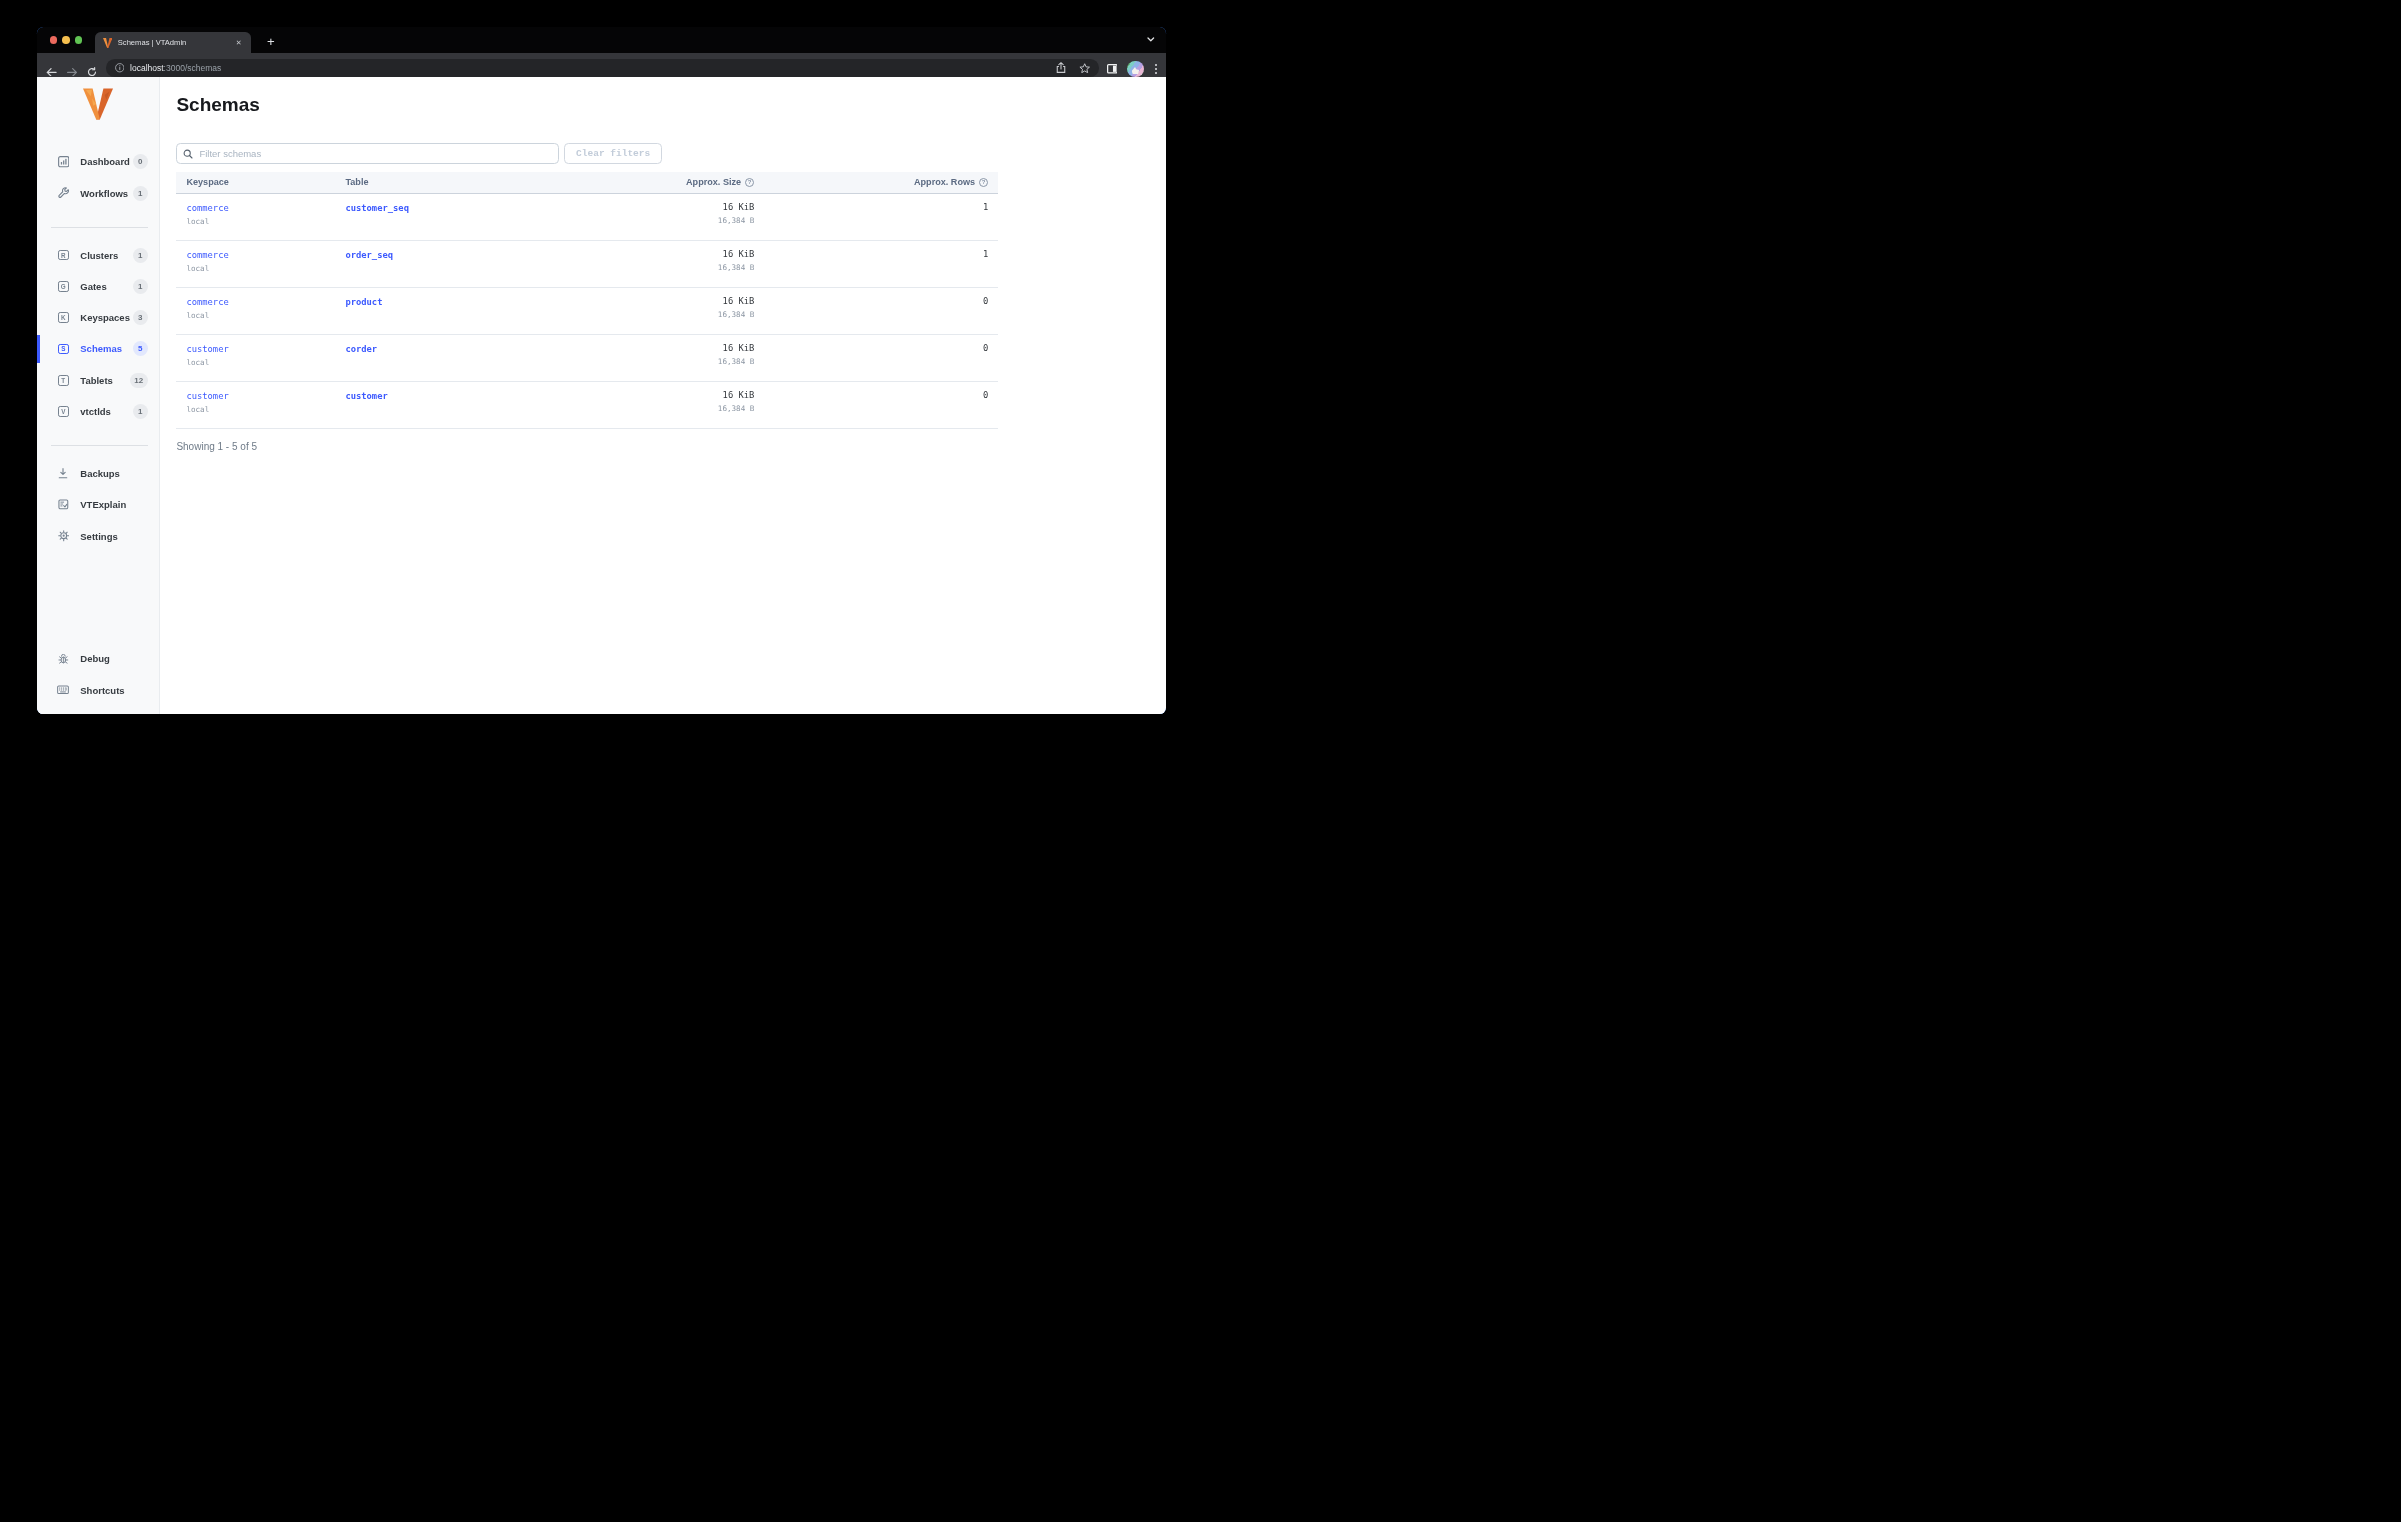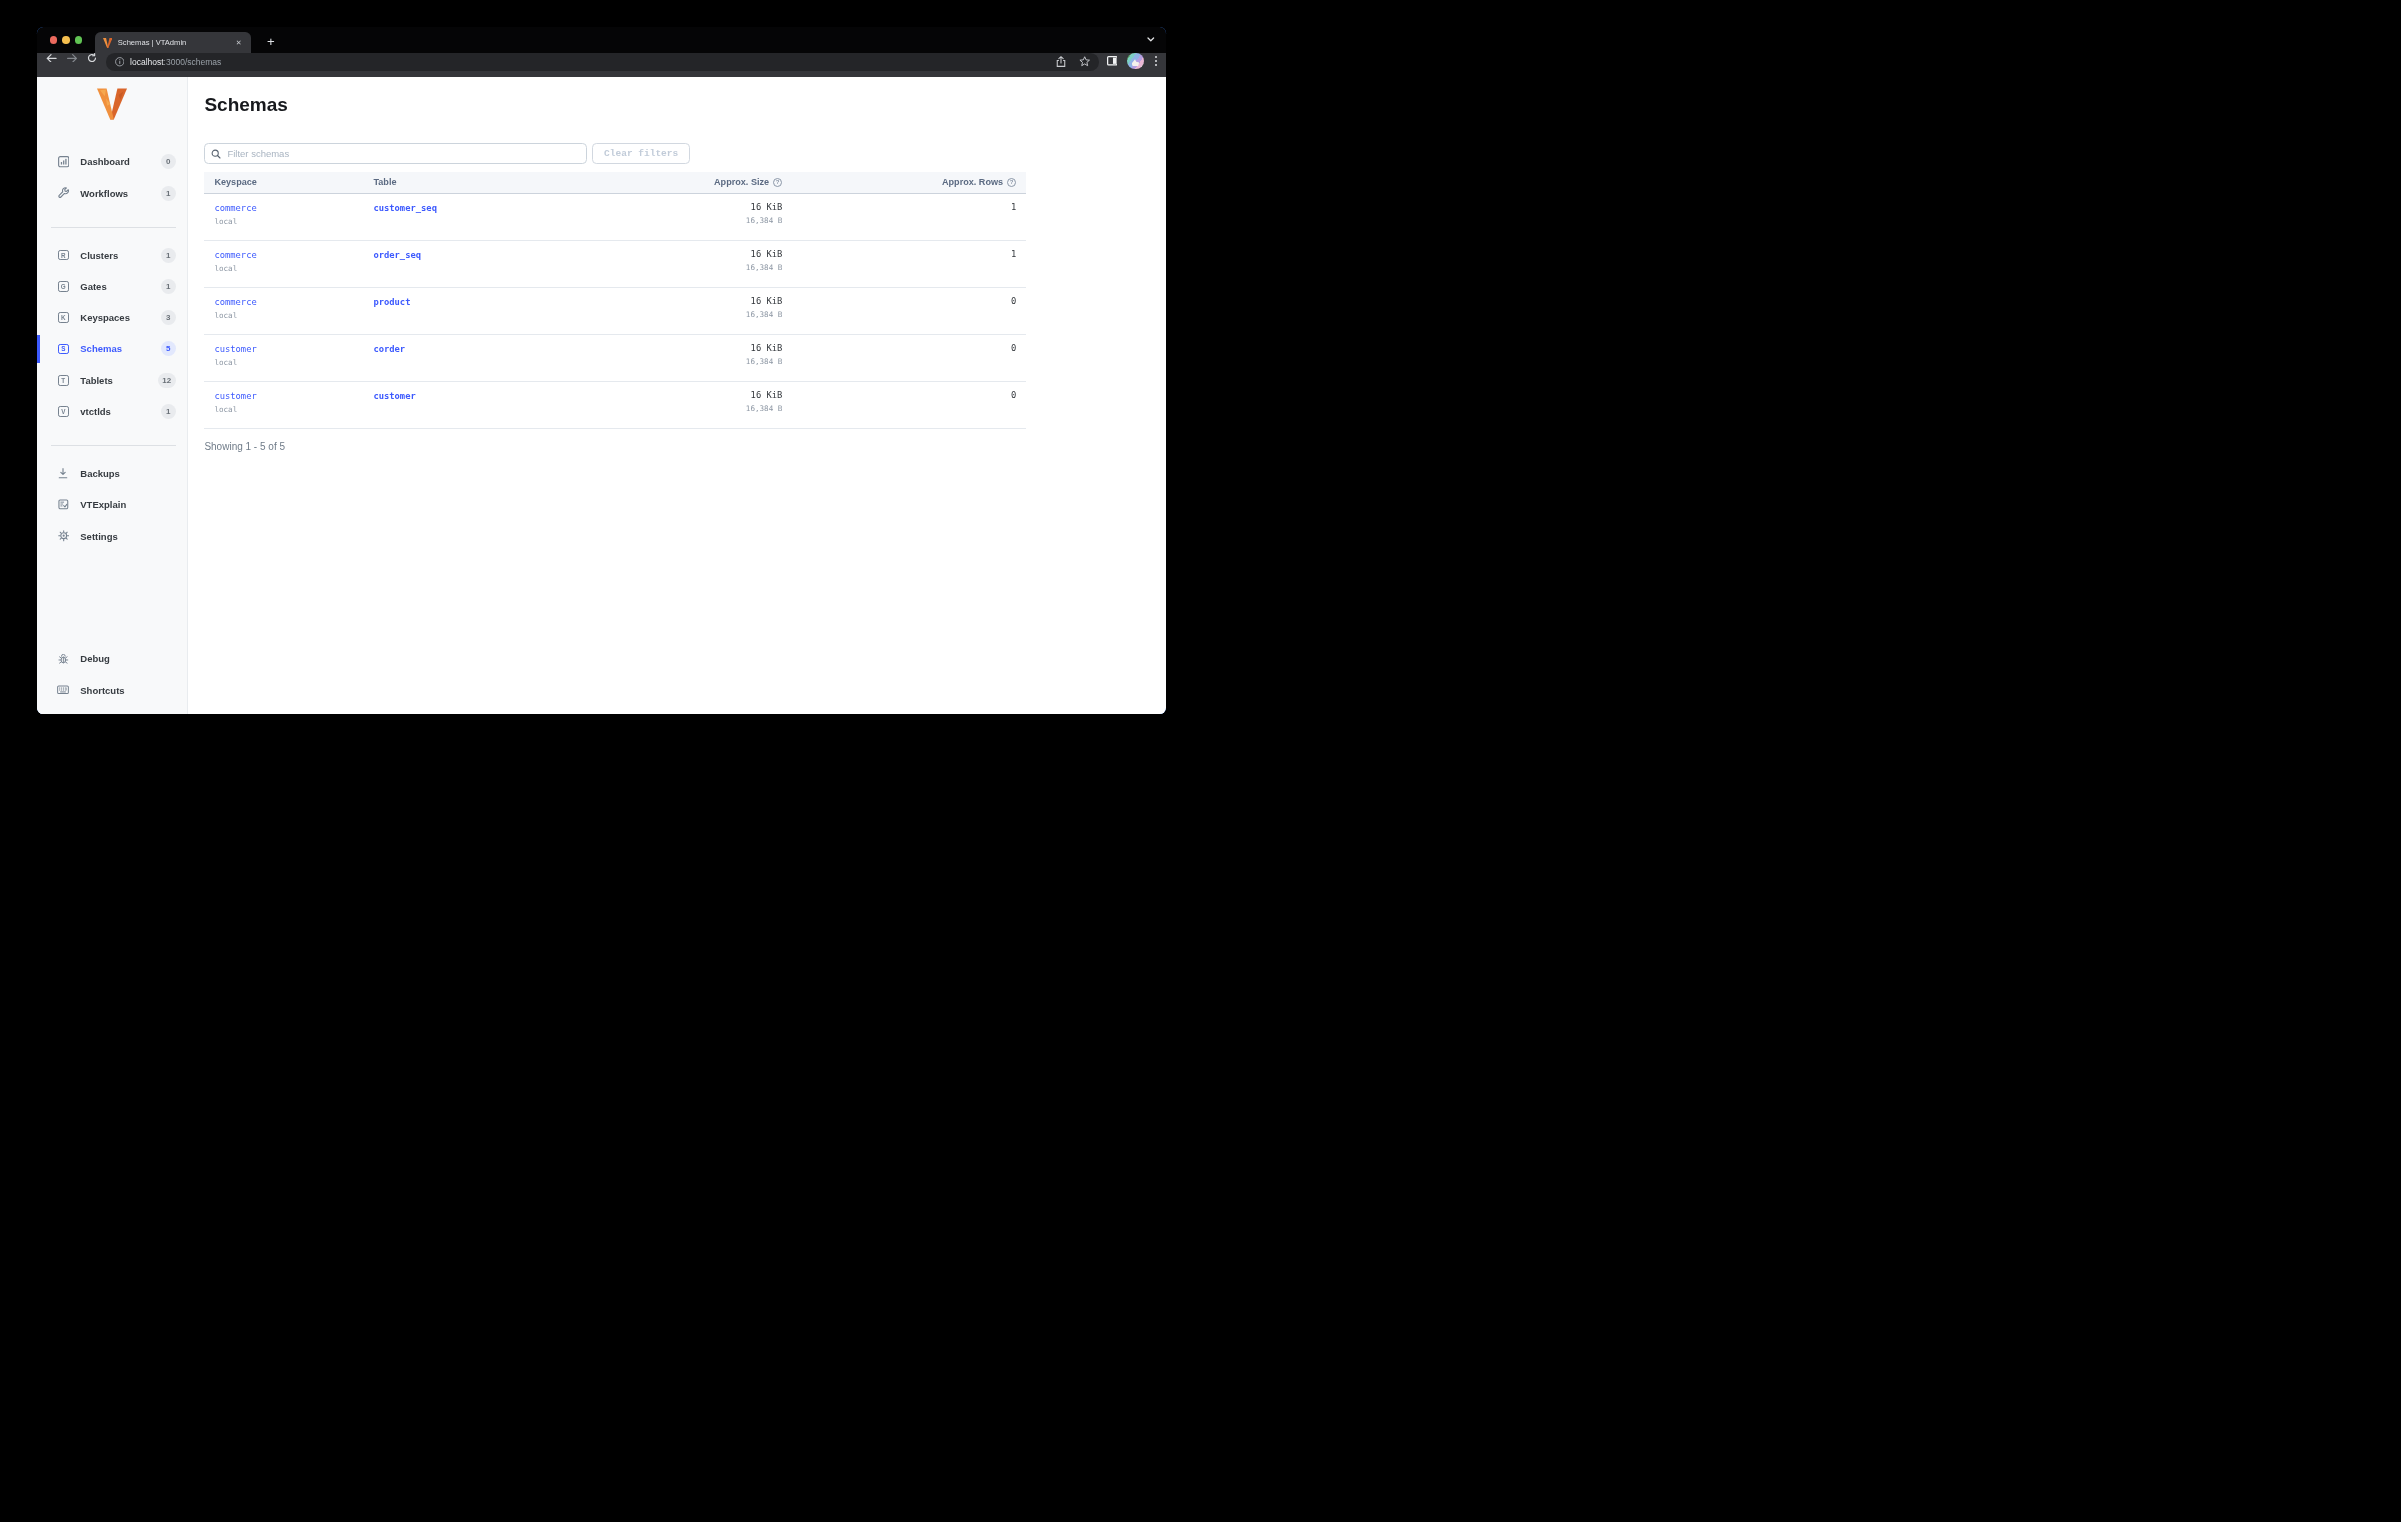--- a/index.html
+++ b/index.html
@@ -13,36 +13,36 @@
   .traffic { position:absolute; left:12.6px; top:9.5px; display:flex; gap:5px; }
   .traffic span { width:7.6px; height:7.6px; border-radius:50%; display:block; }
   .tl-red{ background:#ec6a5e; } .tl-yellow{ background:#f5bf4f; } .tl-green{ background:#61c454; }
 
   .tab { position:absolute; left:58px; top:5.7px; height:21px; width:156px; background:#35363a; border-radius:5.7px 5.7px 0 0; display:flex; align-items:center; padding:0 7.6px; }
   .tab-title { font-size:7.6px; color:#dfe1e5; margin-left:5.7px; white-space:nowrap; overflow:hidden; flex:1; }
   .tab-close { color:#c3c6ca; font-size:7px; line-height:1; padding:1.9px; cursor:default; }
   .newtab { position:absolute; left:225px; top:5.7px; width:17.7px; height:17.7px; color:#dfe1e5; font-size:13.2px; font-weight:300; display:flex; align-items:center; justify-content:center; }
   .strip-chevron { position:absolute; right:11.4px; top:10px; }
 
-  .toolbar { height:24px; background:#35363a; display:flex; align-items:flex-start; padding:0 7.6px; }
+  .toolbar { height:24px; background:#35363a; display:flex; align-items:flex-end; padding:0 7.6px; }
   .navbtns { display:flex; align-items:center; gap:10px; padding:0 2.5px 0 1.3px; }
   .omnibox { flex:1; height:17.7px; margin:0 7.6px 0 6.3px; background:#242528; border-radius:8.8px; display:flex; align-items:center; padding:0 8.8px; }
   .omni-url { font-size:8.5px; margin-left:5.7px; color:#9aa1a8; white-space:nowrap; }
   .omni-url b { color:#e8eaed; font-weight:400; }
   .omni-right { margin-left:auto; display:flex; align-items:center; gap:12.6px; }
   .tb-icons { display:flex; align-items:center; gap:10px; }
   .avatar { width:16.4px; height:16.4px; border-radius:50%; overflow:hidden; background:linear-gradient(125deg,#67b97e 0 18%,#7ccfc4 18% 32%,#8fb3e6 32% 52%,#b5a0e2 52% 68%,#e9b7d4 68% 84%,#f3e7ee 84%); position:relative; }
   .avatar::after { content:""; position:absolute; left:4.4px; top:6.3px; width:7.6px; height:7px; background:#f4f1ec; clip-path:polygon(0 60%,45% 0,60% 35%,100% 45%,85% 100%,15% 100%); }
   .dots { display:flex; flex-direction:column; gap:1.9px; padding:1.3px; }
   .dots i { width:2.2px; height:2.2px; border-radius:50%; background:#dfe1e5; }
 
   
   .content { display:flex; height:637px; background:#fff; }
 
-  .sidebar { width:151px; background:#f8f9fa; border-right:0.6px solid #e9ecef; display:flex; flex-direction:column; padding-top:11.4px; flex-shrink:0;justify-content:flex-end; }
+  .sidebar { width:123px; background:#f8f9fa; border-right:0.6px solid #e9ecef; display:flex; flex-direction:column; padding-top:11.4px; flex-shrink:0;justify-content:flex-end; }
   .logo { margin:0 auto; display:block; }
   .nav { margin-top:29px; display:flex; flex-direction:column; }
   .nav-item { position:relative; height:25px; margin-bottom:6.3px; display:flex; align-items:center; padding-left:20px; cursor:pointer; }
   .nav-icon { width:12.6px; display:flex; justify-content:center; align-items:center; color:#76828f; flex-shrink:0; }
   .boxletter { width:10.7px; height:10.7px; border:1.1px solid #76828f; border-radius:2.2px; color:#76828f; font-size:6.3px; font-weight:700; display:flex; align-items:center; justify-content:center; }
   .nav-label { font-size:9.5px; font-weight:600; color:#363b40; margin-left:10.7px; flex:1; }
   .nav-badge { margin-right:11.4px; min-width:15px; height:15px; padding:0 4.4px; border-radius:7.6px; background:#e9ebee; color:#697077; font-size:8px; font-weight:600; display:flex; align-items:center; justify-content:center; }
   .nav-item.active::before { content:""; position:absolute; left:0; top:-1.3px; width:2.5px; height:28px; background:var(--accent); }
   .nav-item.active .nav-label { color:var(--accent); }
   .nav-item.active .boxletter { border-color:var(--accent); color:var(--accent); }

